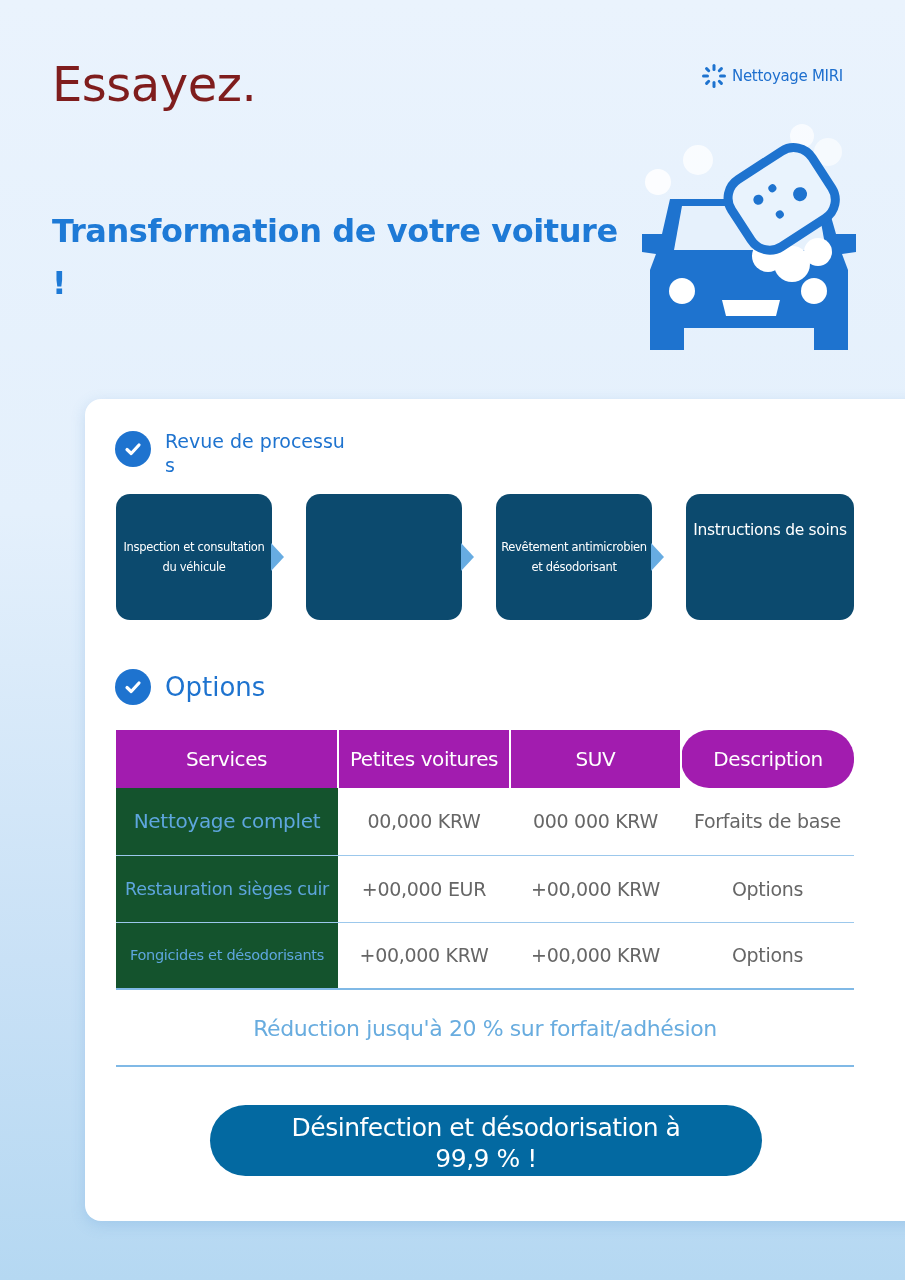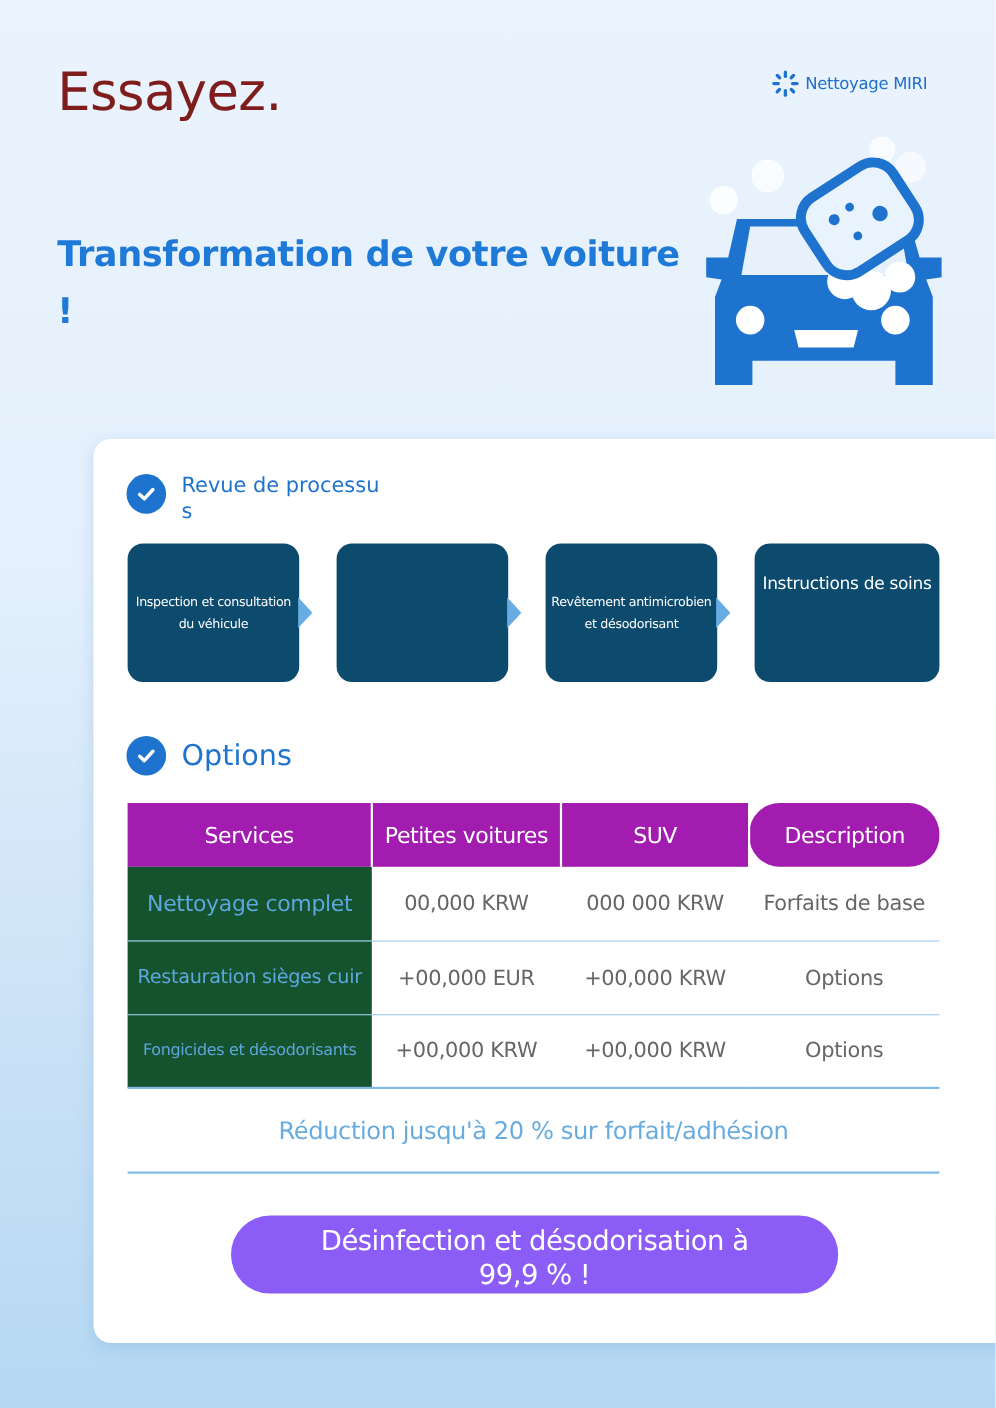--- a/index.html
+++ b/index.html
@@ -89,21 +89,21 @@
     .svc.s1 { font-size: 17.5px; }
     .svc.s2 { font-size: 14.5px; }
     .discount {
       position: absolute; left: 31px; top: 592px; width: 738px; height: 76px;
       border-bottom: 2.5px solid #80b9e6;
       display: flex; align-items: center; justify-content: center;
       font-size: 22px; color: #68acdf; letter-spacing: -0.4px;
     }
     .cta {
       position: absolute; left: 125px; top: 706px; width: 552px; height: 71px;
-      background: #8b5cf6; border-radius: 36px; color: #ffffff;
+      background: #0369a1; border-radius: 36px; color: #ffffff;
       font-size: 25px; text-align: center; line-height: 31px;
       padding: 5px 60px 0; letter-spacing: -0.5px; border: none;
       font-family: "DejaVu Sans", "Liberation Sans", sans-serif;
     }
   </style>
 </head>
 <body>
 
 <h1 class="hero-title">Essayez.</h1>
 

